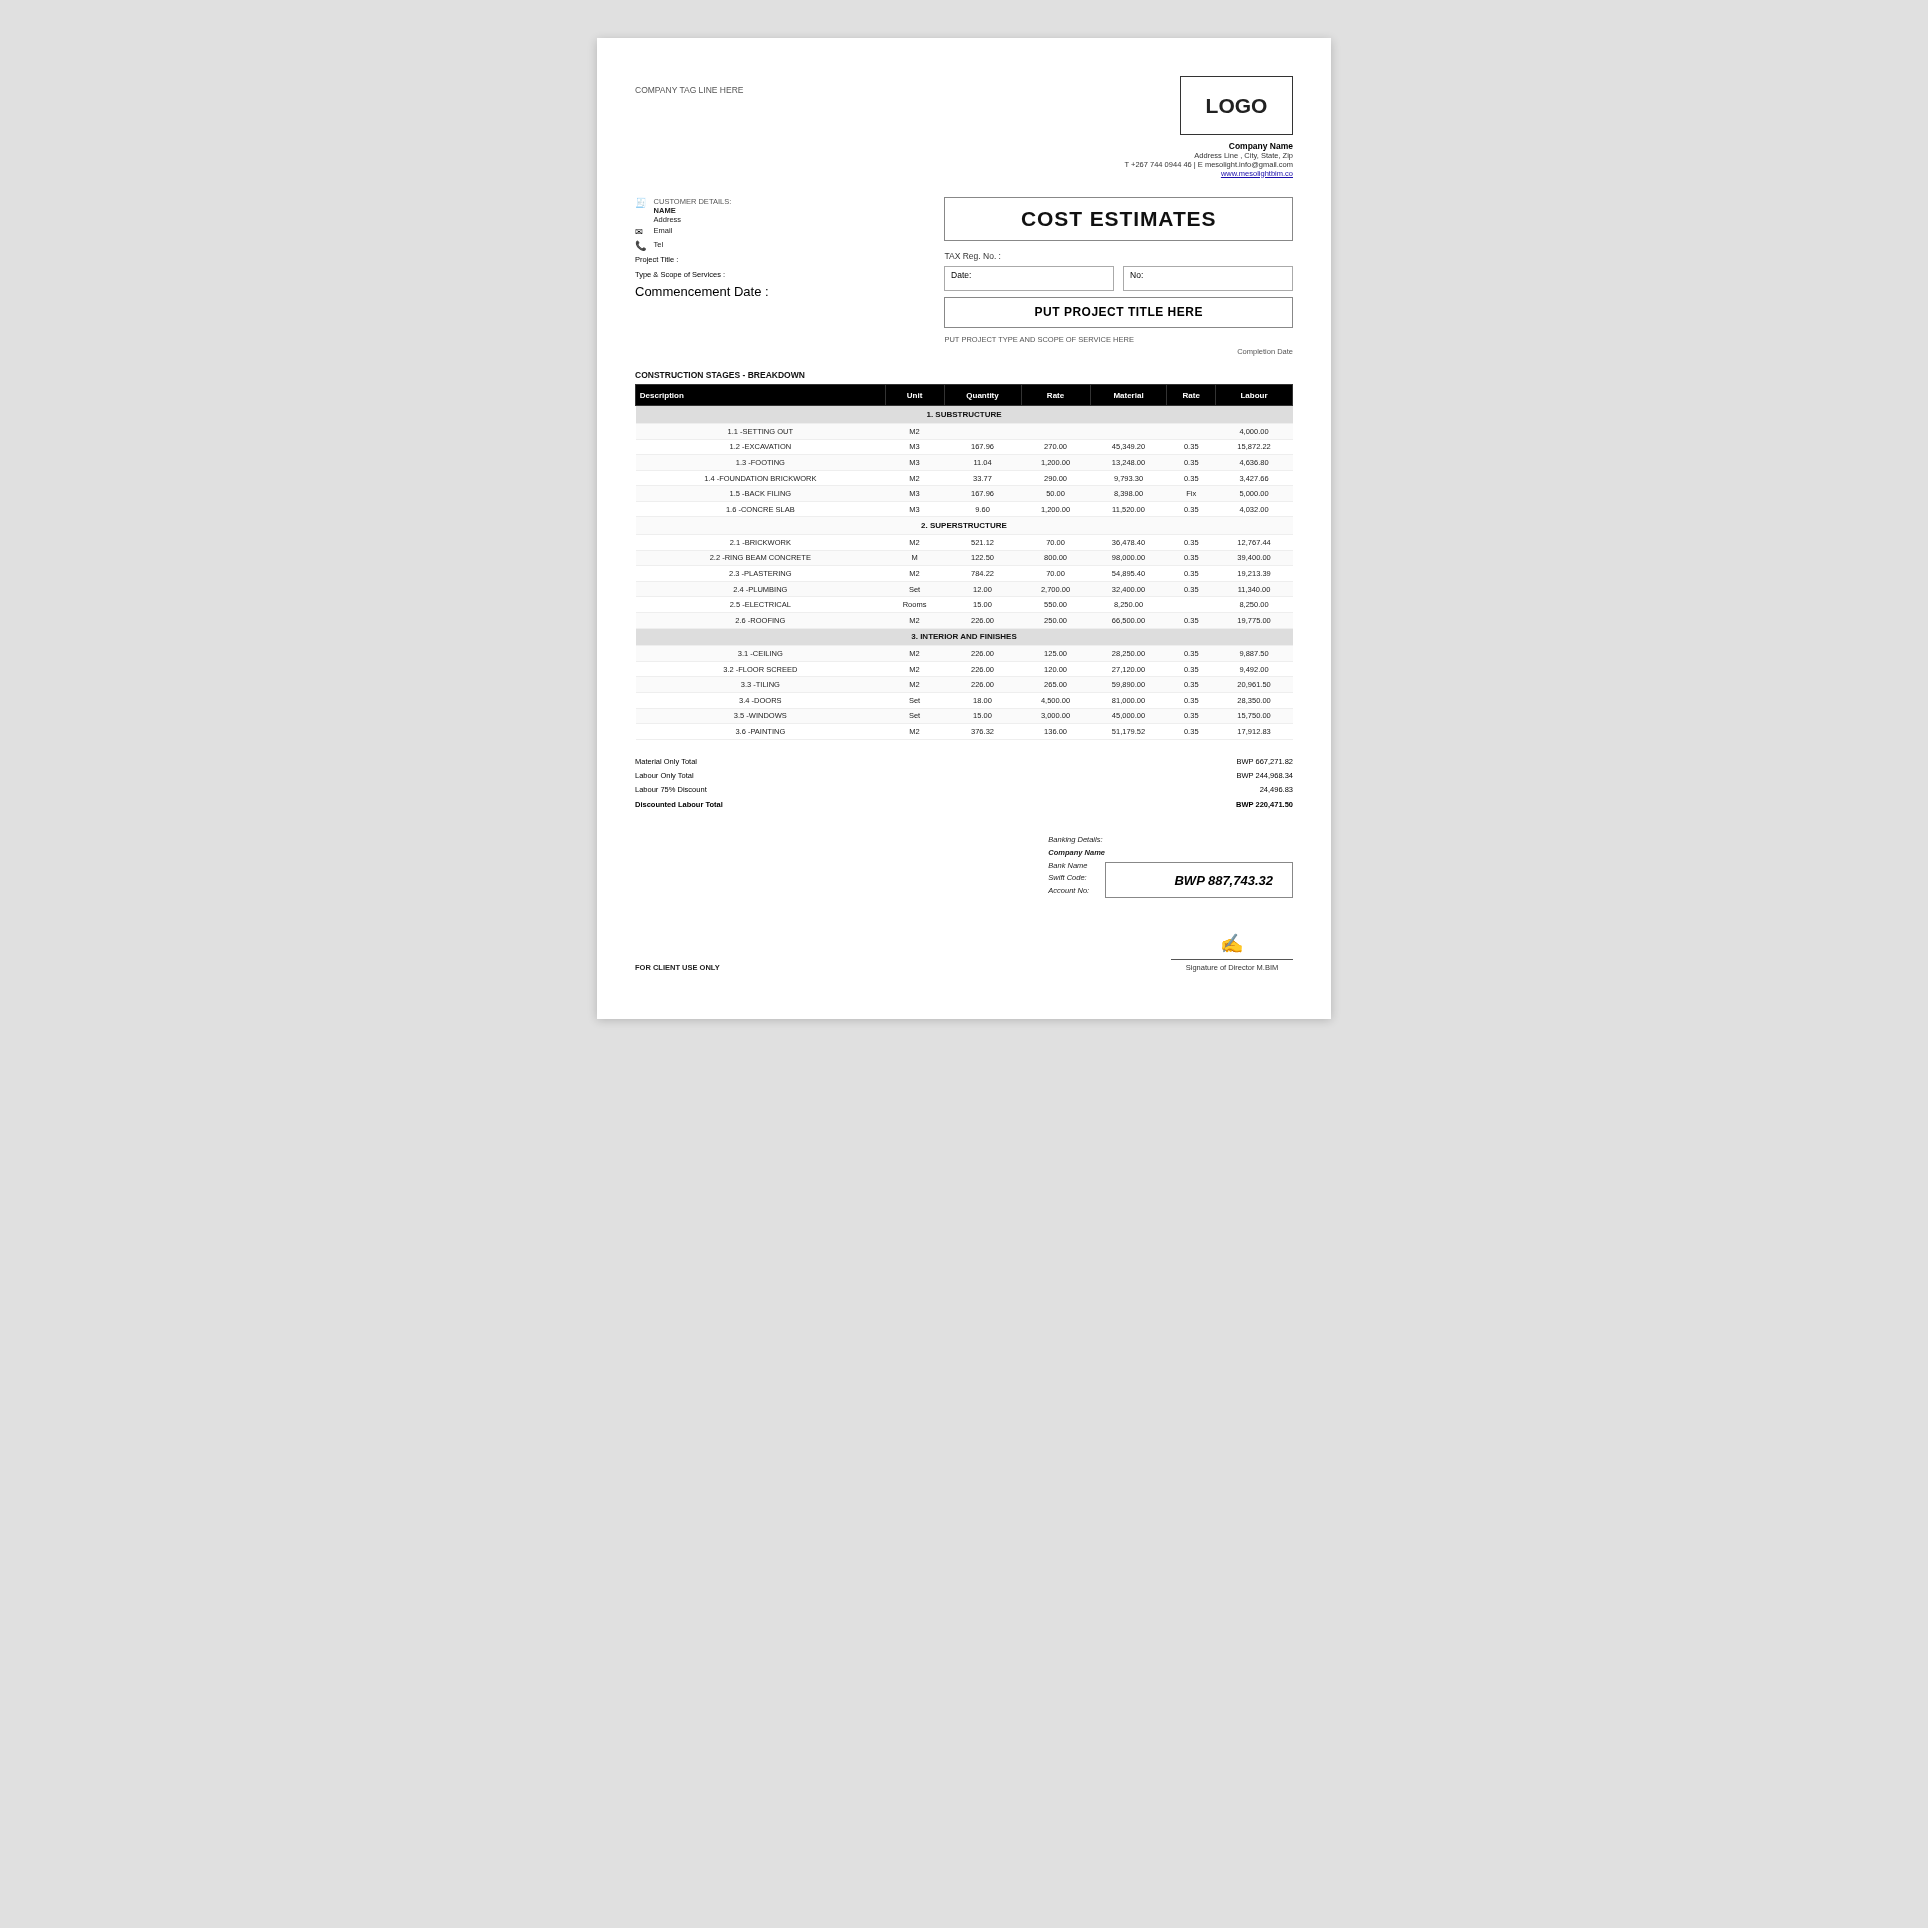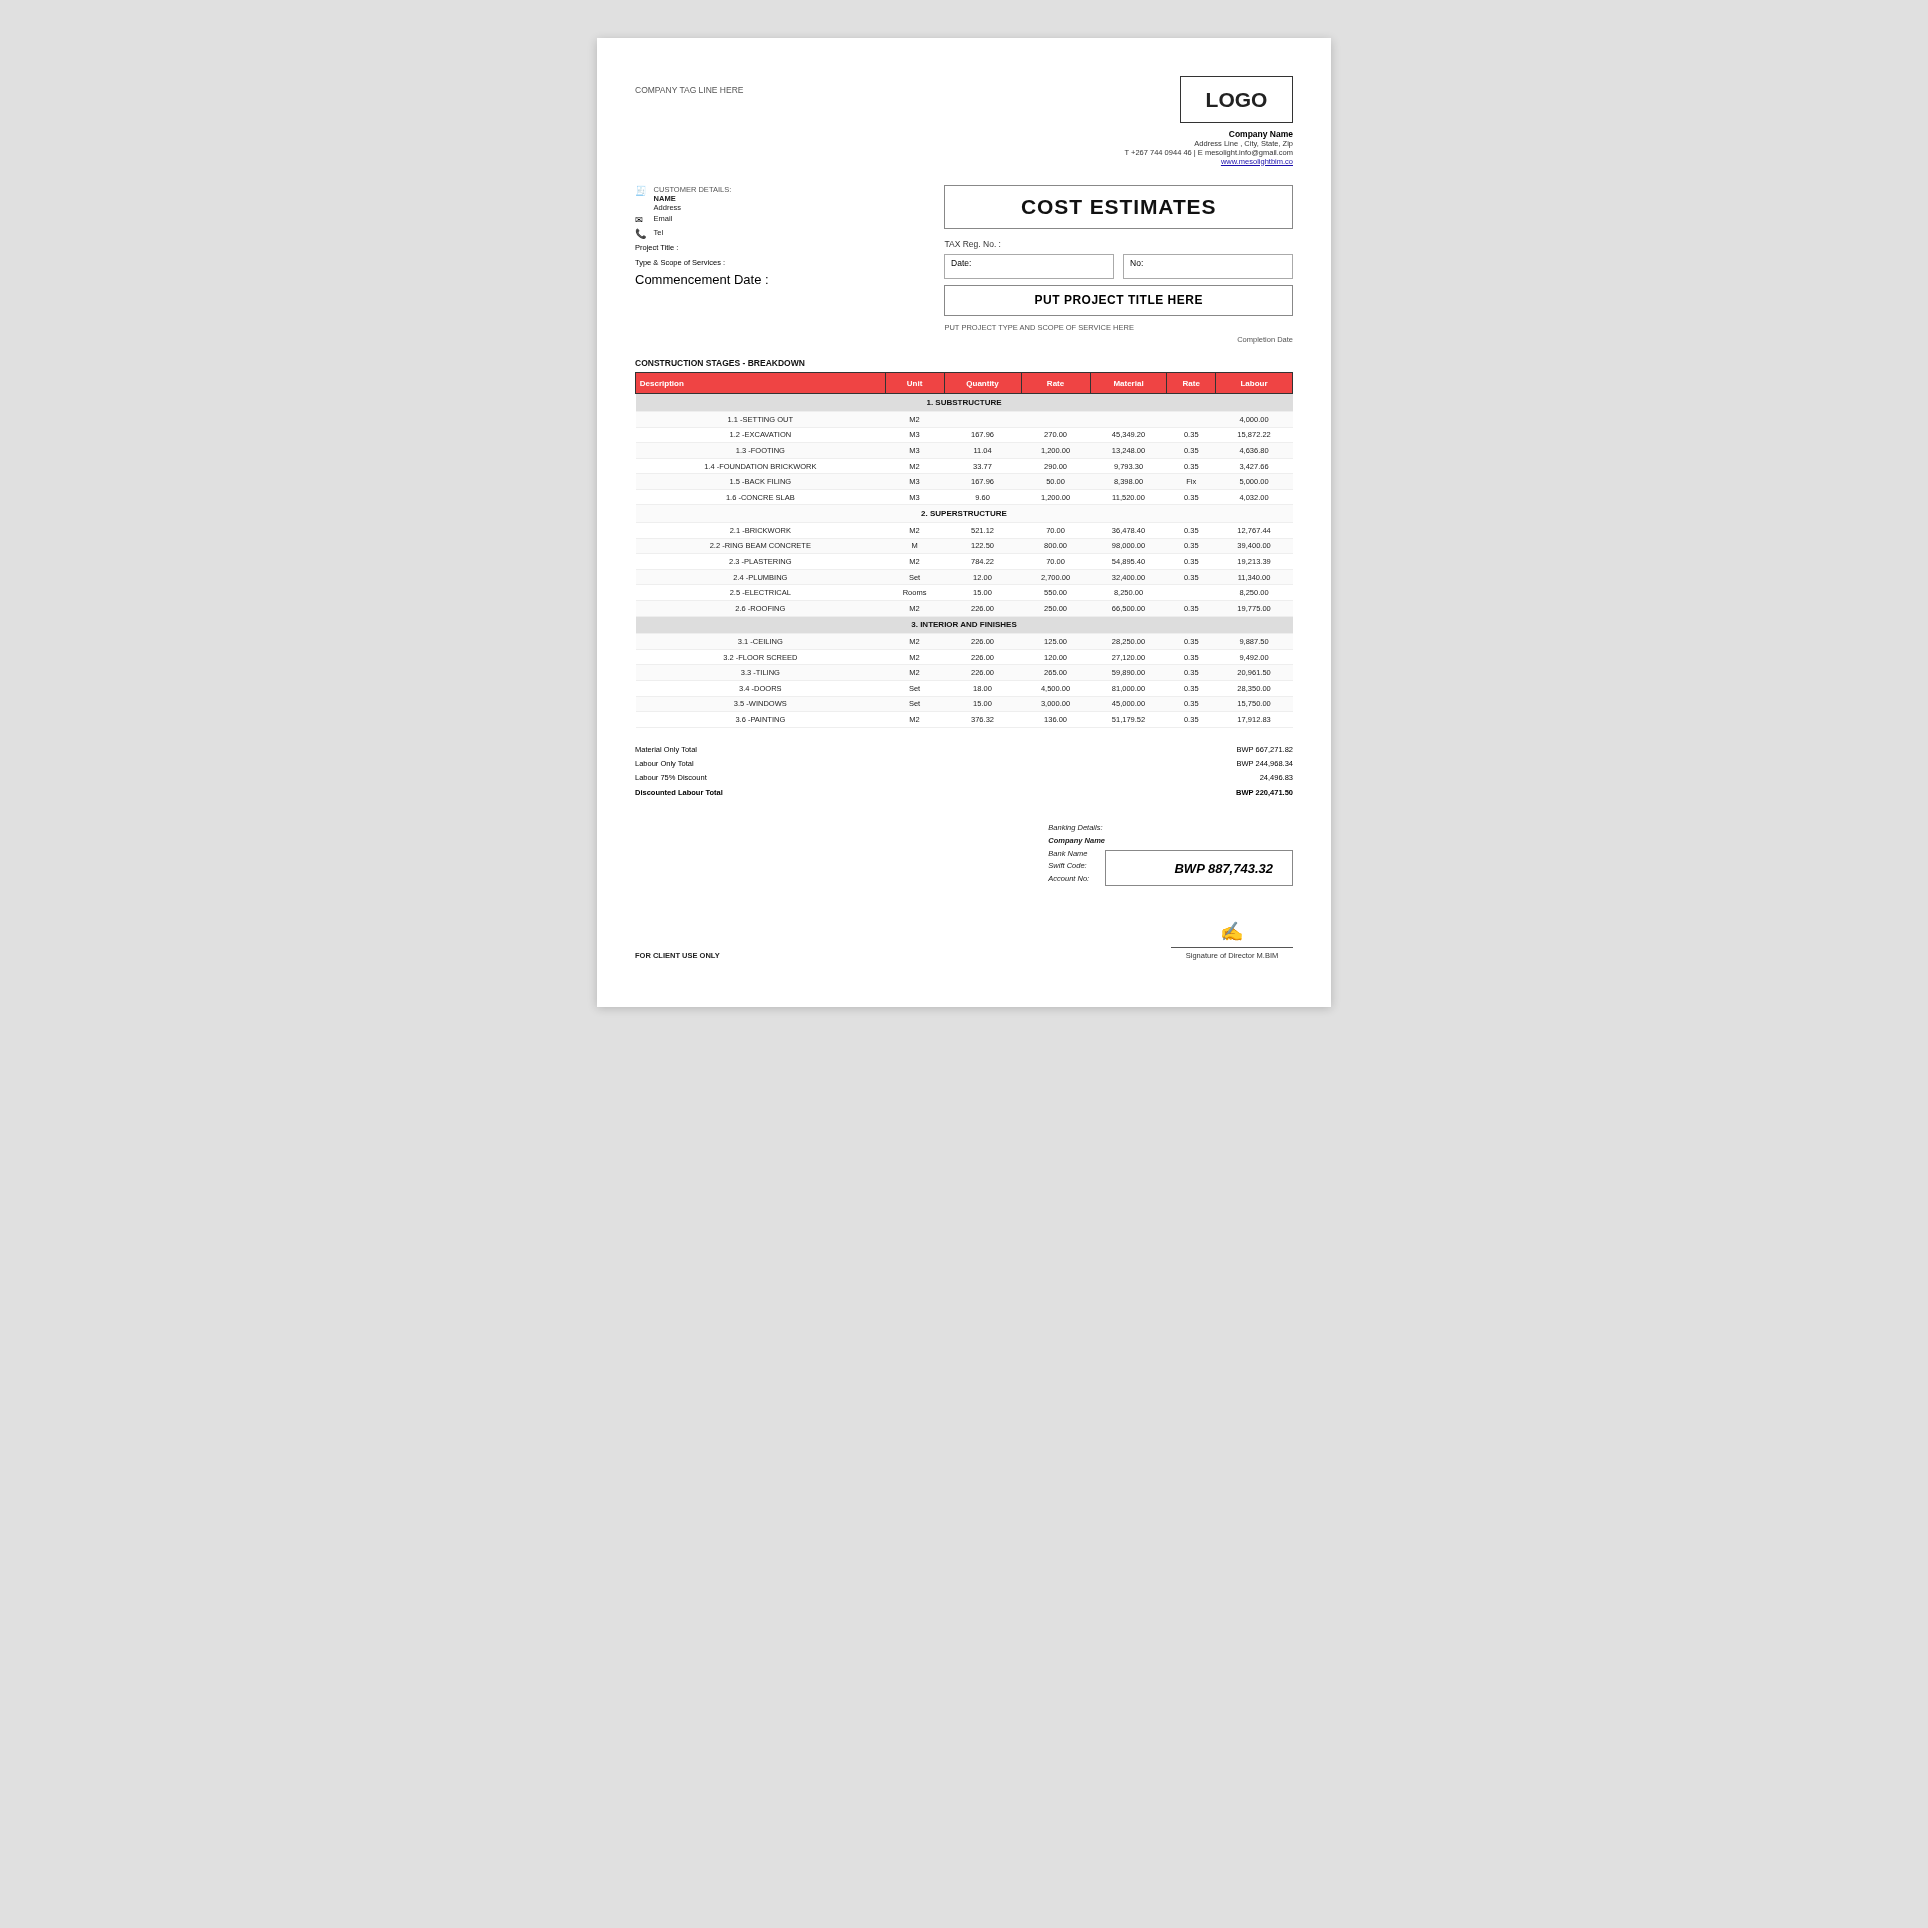--- a/index.html
+++ b/index.html
@@ -29,21 +29,21 @@
       font-size: 8.5px;
       color: #555;
       margin-top: 9.4px;
     }
     .company-info {
       text-align: right;
     }
     .logo-box {
       border: 1.4px solid #333;
       width: 113px;
-      height: 47px;
+      height: 59px;
       display: flex;
       align-items: center;
       justify-content: center;
       font-size: 21px;
       font-weight: bold;
       color: #222;
       margin-left: auto;
       margin-bottom: 5.6px;
     }
     .company-info .cname {
@@ -148,21 +148,21 @@
       color: #111;
       margin-bottom: 3.8px;
       margin-top: 3.8px;
     }
     table {
       width: 100%;
       border-collapse: collapse;
       font-size: 7.5px;
     }
     table thead tr th {
-      background: #ef4444;
+      background: #000000;
       color: #fff;
       padding: 5.6px 3.8px;
       text-align: center;
       font-size: 8px;
       border: 0.9px solid #333;
     }
     table thead tr th:first-child {
       text-align: left;
       width: 38%;
     }

